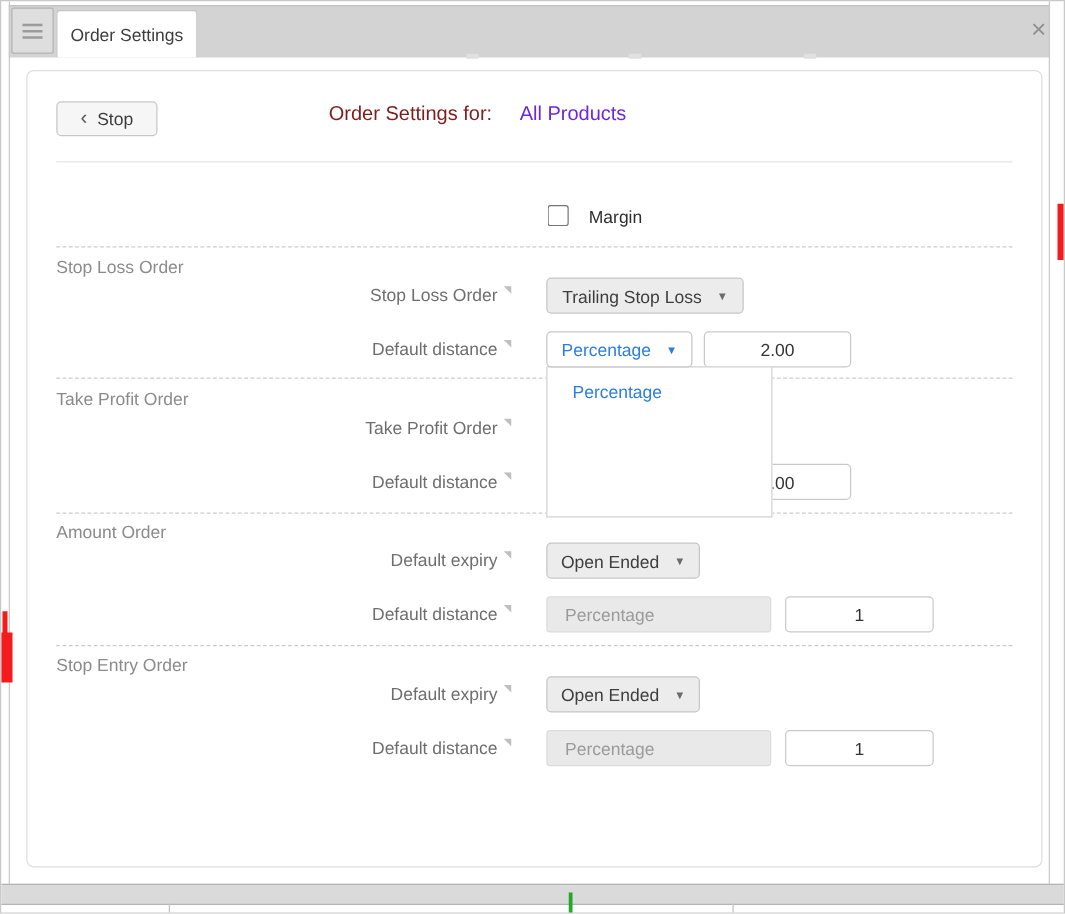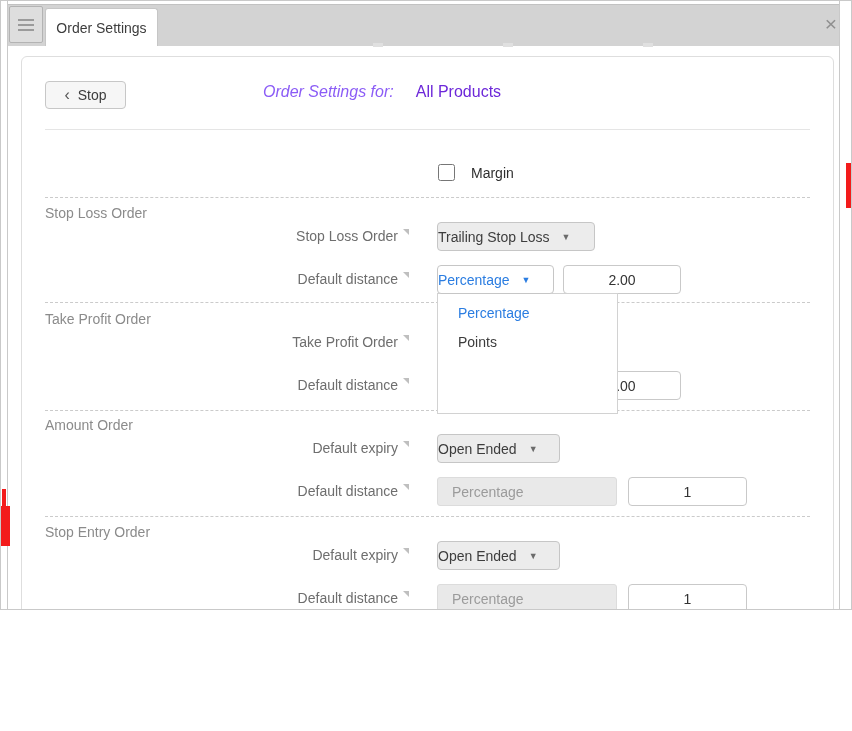--- a/index.html
+++ b/index.html
@@ -1,18 +1,18 @@
 <!DOCTYPE html>
 <html><head>
 <meta charset="utf-8">
 <style>
   * { margin:0; padding:0; box-sizing:border-box; }
   html,body { background:#fff; }
   body { font-family:"Liberation Sans", sans-serif; color:#444; }
-  .screen { position:relative; width:852px; height:610px; background:#fff; overflow:hidden; border:1px solid #c9c9c9;padding-left:16px; }
+  .screen { position:relative; width:852px; height:731px; background:#fff; overflow:hidden; border:1px solid #c9c9c9;padding-left:16px; }
 
   
   .tab-bar { position:absolute; left:6px; top:3px; width:833px; height:42px; background:#d3d3d3; border-top:1px solid #c2c2c2; }
   .edge-line-left { position:absolute; left:6px; top:0; width:1px; height:707px; background:#c9c9c9; }
   .edge-line-right { position:absolute; left:838px; top:0; width:1px; height:707px; background:#c9c9c9; }
   .menu-btn { position:absolute; left:8px; top:5px; width:34px; height:37px; background:#dedede; border:1px solid #b3b3b3; border-radius:2px; display:flex; flex-direction:column; justify-content:center; align-items:center; gap:3px; cursor:pointer; }
   .menu-btn i { display:block; width:16px; height:2px; background:#9b9b9b; }
   .tab-active { position:absolute; left:44px; top:7px; width:113px; height:38px; background:#fff; border:1px solid #c6c6c6; border-bottom:none; border-radius:3px 3px 0 0; display:flex; align-items:center; justify-content:center; font-size:14px; color:#3d3d3d; cursor:default; }
   .close-x { position:absolute; left:818px; top:10px; width:24px; height:26px; font-size:21px; color:#8f8f8f; text-align:center; line-height:26px; cursor:pointer; }
   .ghost-mark { position:absolute; top:38px; height:4px; width:10px; background:#e0e0e0; }
@@ -24,31 +24,31 @@
   .hscrollbar { position:absolute; left:0; top:706px; width:852px; height:17px; background:#dadada; border-top:1px solid #b5b5b5; border-bottom:1px solid #b5b5b5; }
   .bottom-sep { position:absolute; top:722px; width:1px; height:9px; background:#c4c4c4; }
   .green-tick { position:absolute; left:454px; top:713px; width:3px; height:18px; background:#23a825; }
 
   
   .panel { position:absolute; left:20px; top:55px; width:813px; height:638px; background:#fff; border:1px solid #dedede; border-radius:6px; }
 
   .back-btn { position:absolute; left:44px; top:80px; width:81px; height:28px; background:#f6f6f6; border:1px solid #c7c7c7; border-radius:4px; display:flex; align-items:center; justify-content:center; gap:8px; font-size:14px; color:#3c3c3c; cursor:pointer; }
   .back-btn .chev { font-size:16px; color:#555; line-height:1; }
   .page-title { position:absolute; left:262px; top:82px; display:flex; gap:22px; align-items:baseline; font-size:16px; }
-  .page-title .pfx { color:#8b5cf6;font-style:italic; }
+  .page-title .pfx { color:#7f1d1d; }
   .page-title .val { color:#6d28d9; }
 
   .solid-line { position:absolute; left:44px; top:128px; width:765px; height:0; border-top:1px solid #e5e5e5; }
   .dashed { position:absolute; left:44px; width:765px; height:0; border-top:1px dashed #cbcbcb; }
 
   .section-title { position:absolute; left:44px; font-size:14px; color:#8b8b8b; }
   .row-label { position:absolute; left:44px; width:364px; text-align:right; font-size:14px; color:#6e6e6e; white-space:nowrap; }
   .flag { display:inline-block; width:0; height:0; border-top:6px solid #bfbfbf; border-left:6px solid transparent; margin-left:5px; vertical-align:6px; }
 
-  .dd-btn { position:absolute; height:29px; background:#ececec; border:1px solid #c6c6c6; border-radius:4px; display:flex; align-items:center; gap:12px; font-size:14px; color:#3d3d3d; cursor:pointer; }
+  .dd-btn { position:absolute; height:29px; background:#ececec; border:1px solid #c6c6c6; border-radius:4px; display:flex; align-items:center; justify-content:center; gap:12px; font-size:14px; color:#3d3d3d; cursor:pointer; }
   .dd-btn .arrow { font-size:9px; color:#6b6b6b; }
   .dd-btn.open { background:#fff; color:#2b7de1; z-index:6; }
   .dd-btn.open .arrow { color:#2b7de1; }
 
   .num-input { position:absolute; height:29px; border:1px solid #c9c9c9; border-radius:4px; text-align:center; font-size:14px; color:#333; font-family:"Liberation Sans", sans-serif; background:#fff; }
   .unit-disabled { position:absolute; height:29px; background:#e9e9e9; border:1px solid #dcdcdc; border-radius:3px; display:flex; align-items:center; padding-left:14px; font-size:14px; color:#9b9b9b; }
 
   .dd-panel { position:absolute; left:436px; top:292px; width:181px; height:121px; background:#fff; border:1px solid #d2d2d2; z-index:5; padding-top:5px; }
   .dd-item { height:29px; line-height:29px; padding-left:20px; font-size:14px; color:#3c3c3c; cursor:pointer; }
   .dd-item.selected { color:#2b7de1; }
@@ -122,21 +122,20 @@
     <span>Default distance</span><span class="flag"></span>
   </div>
   <div class="dd-btn open" style="left:436px; top:264px; width:117px">
     <span>Percentage</span>
     <span class="arrow">▼</span>
   </div>
   <input class="num-input" style="left: 562px; top: 264px; width: 118px;" value="2.00">
 
   <div class="dd-panel">
     <div class="dd-item selected">Percentage</div>
-    <div class="dd-item">Points</div>
   </div>
 
   <div class="dashed" style="top:301px"></div>
 
   <div class="section-title" style="top:310px">Take Profit Order</div>
 
   <div class="row-label" style="top:333px">
     <span>Take Profit Order</span><span class="flag"></span>
   </div>
 

